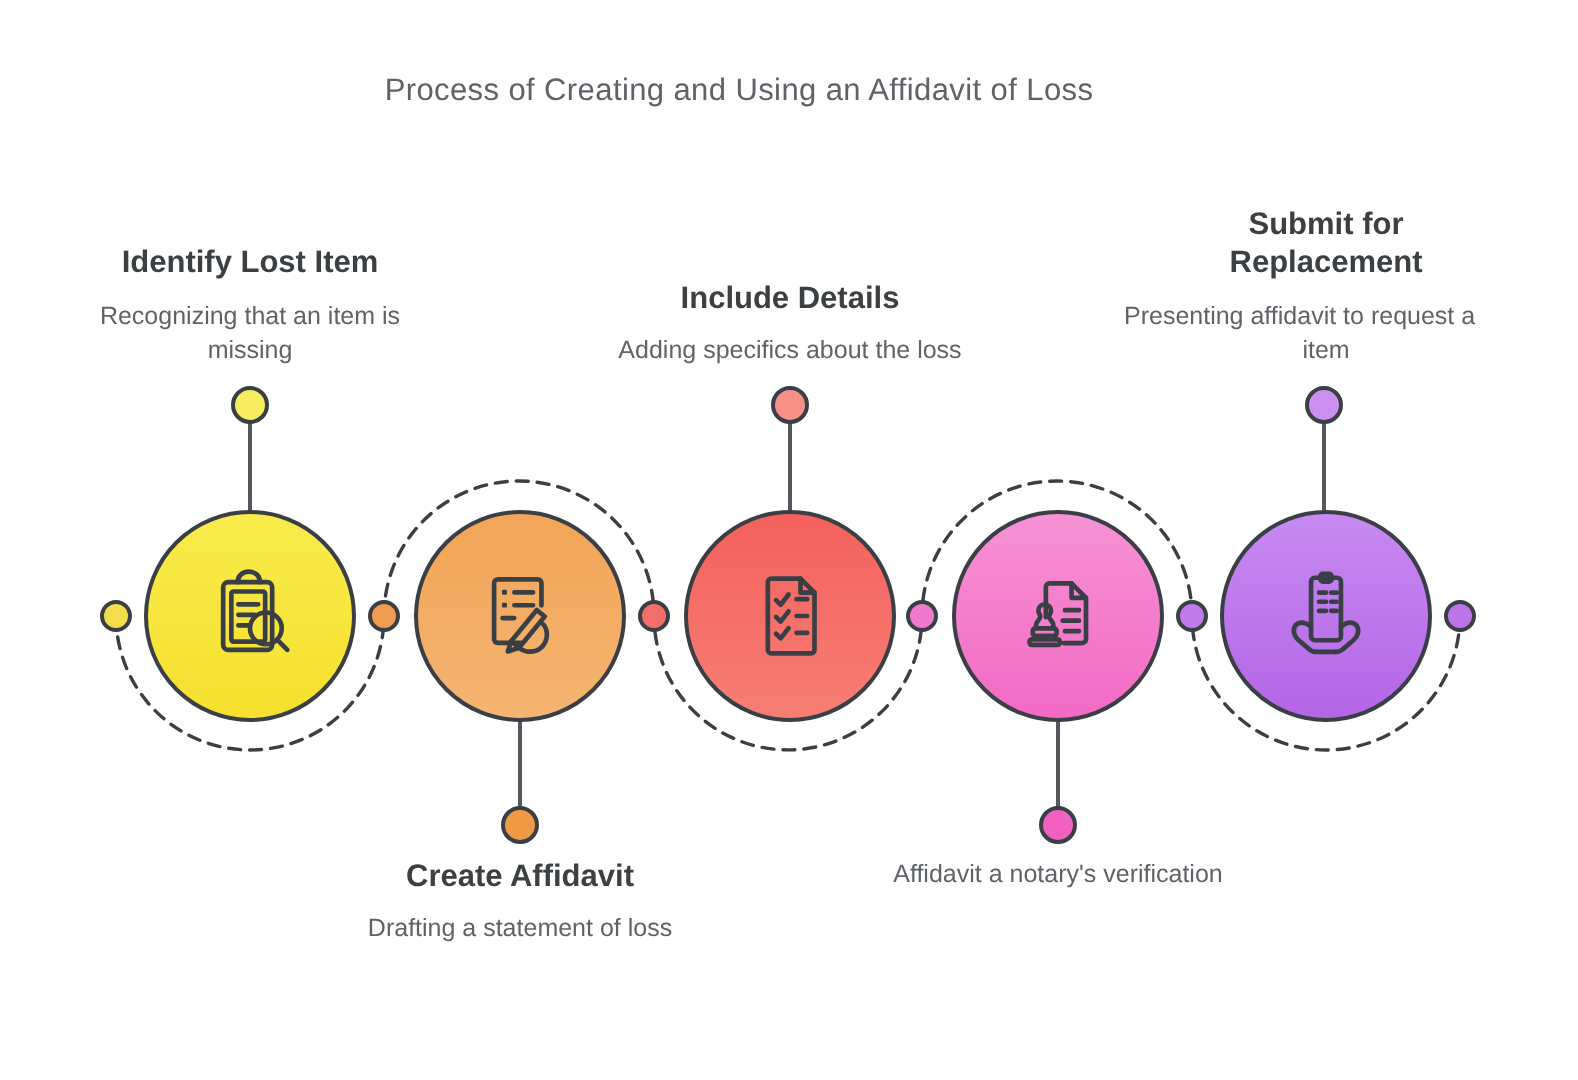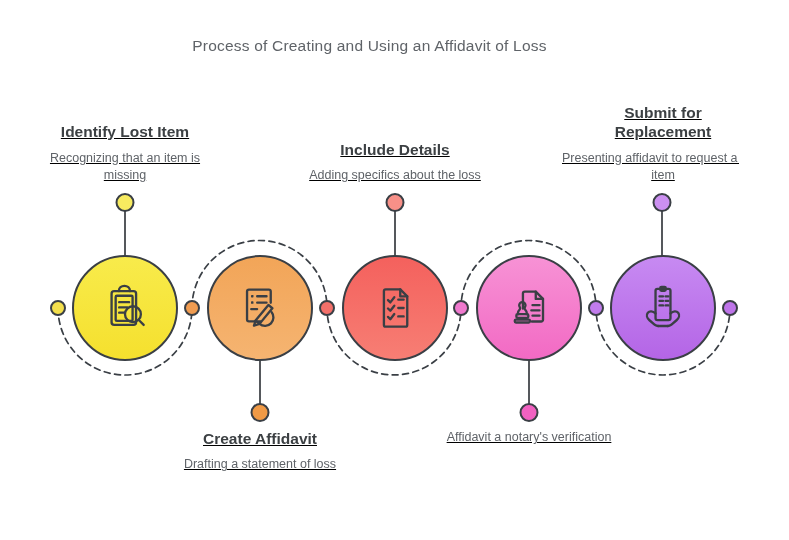--- a/index.html
+++ b/index.html
@@ -49,21 +49,21 @@
   .icon{display:block;}
   .icon path,.icon rect,.icon circle,.icon line{
     stroke:var(--ink);
     fill:none;
     stroke-width:2;
     stroke-linecap:round;
     stroke-linejoin:round;
   }
   .icon .fill-ink{fill:var(--ink);stroke:none;}
   
-  .step-label{position:absolute;text-align:center;z-index:3;text-decoration:underline;}
+  .step-label{position:absolute;text-align:center;z-index:3;}
   .label-top{bottom:355px;}
   .label-bottom{top:429px;}
   .lbl-1{left:20px;width:210px;}
   .lbl-2{left:152px;width:216px;}
   .lbl-3{left:290px;width:210px;}
   .lbl-4{left:419px;width:220px;}
   .lbl-5{left:558px;width:210px;}
   .step-title{
     font-size:15.5px;font-weight:700;
     color:var(--text_strong);

